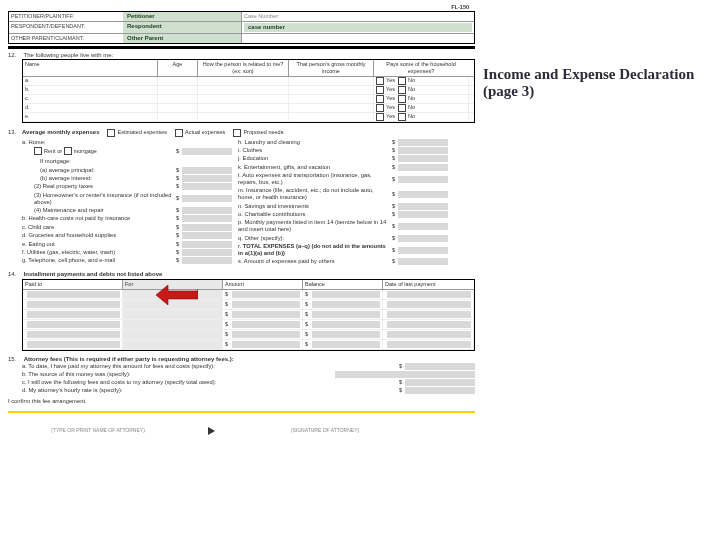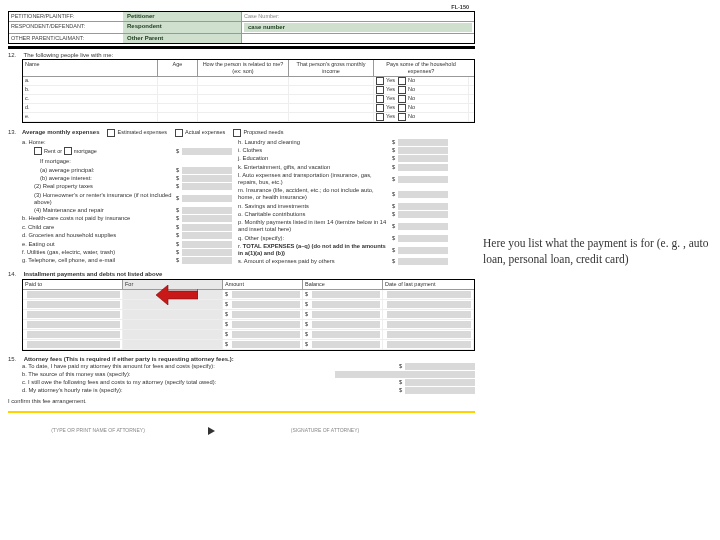--- a/index.html
+++ b/index.html
@@ -481,15 +481,15 @@
 
     <div class="yline"></div>
     <div class="sigs">
       <div class="sig">(TYPE OR PRINT NAME OF ATTORNEY)</div>
       <div class="play"></div>
       <div class="sig">(SIGNATURE OF ATTORNEY)</div>
     </div>
   </div>
 
   <div class="side">
-    <div class="caption">Here you list what the payment is for (e. g. , auto loan, personal loan, credit card)</div>
+    <div class="title">Income and Expense Declaration (page 3)</div>
   </div>
 </div>
 
 </body></html>

